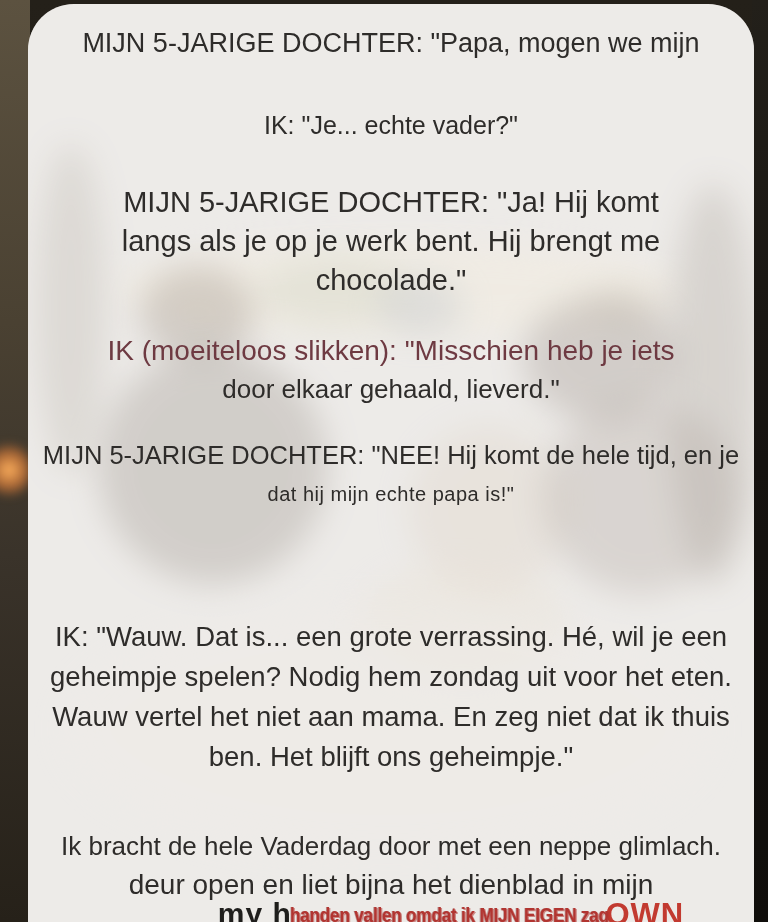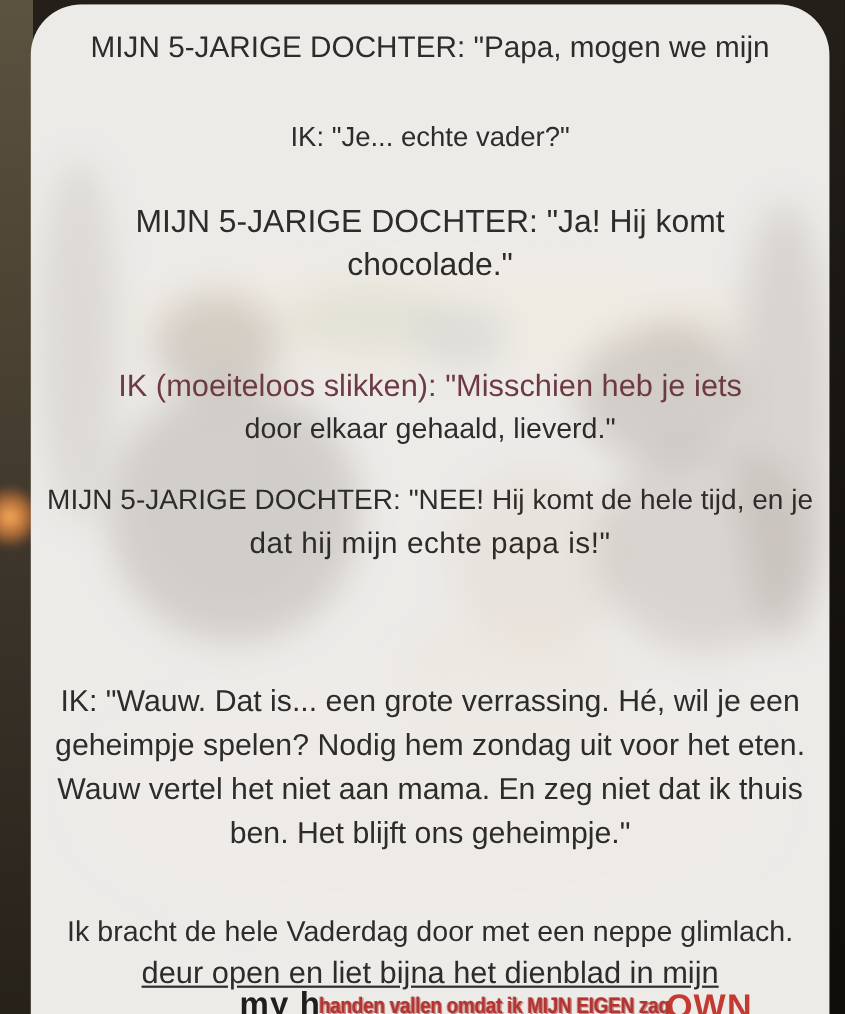--- a/index.html
+++ b/index.html
@@ -47,25 +47,25 @@
 
   
   .blk{position:absolute;left:8px;right:8px;text-align:center;color:var(--text-dark,#2e2c2a);}
   .blk div{white-space:nowrap;}
   .b1{top:22px;font-size:27px;line-height:34px;}
   .b2{top:107px;font-size:25px;}
   .b3{top:179px;font-size:29px;line-height:39px;}
   .b4{top:327px;font-size:26px;line-height:39px;}
   .b4 .ln-maroon{font-size:28px;color:var(--maroon,#6e3a42);}
   .b5{top:432px;font-size:25.5px;line-height:39px;}
-  .b5 .ln-big{font-size:27px;letter-spacing:.5px;}
+  .b5 .ln-big{font-size:20px;letter-spacing:.5px;}
   .b6{top:613px;font-size:27.5px;line-height:40px;}
   .b7{top:824px;font-size:26px;line-height:37.5px;}
   .b7 .ln-red{font-size:28px;color:var(--soft-red,#a24c4e);}
-  .b7 .ln3{font-size:28px;text-decoration:underline;}
+  .b7 .ln3{font-size:28px;}
   
   .last-line{
     position:absolute;top:893px;left:0;right:0;height:40px;
     display:flex;justify-content:center;align-items:flex-start;
     transform:translateX(60px);white-space:nowrap;
   }
   .en-start{font-weight:bold;font-size:30px;color:#1f1e1c;letter-spacing:1px;}
   .overlay-nl{
     font-weight:bold;font-size:20.5px;margin:6px 0 0 -2px;
     color:var(--overlay-red,#b23531);
@@ -107,20 +107,21 @@
     <div class="blk b1">
       <div>MIJN 5-JARIGE DOCHTER: "Papa, mogen we mijn</div>
     </div>
 
     <div class="blk b2">
       <div>IK: "Je... echte vader?"</div>
     </div>
 
     <div class="blk b3">
       <div>MIJN 5-JARIGE DOCHTER: "Ja! Hij komt</div>
+      <div>langs als je op je werk bent. Hij brengt me</div>
       <div>chocolade."</div>
     </div>
 
     <div class="blk b4">
       <div class="ln-maroon">IK (moeiteloos slikken): "Misschien heb je iets</div>
       <div>door elkaar gehaald, lieverd."</div>
     </div>
 
     <div class="blk b5">
       <div>MIJN 5-JARIGE DOCHTER: "NEE! Hij komt de hele tijd, en je</div>

